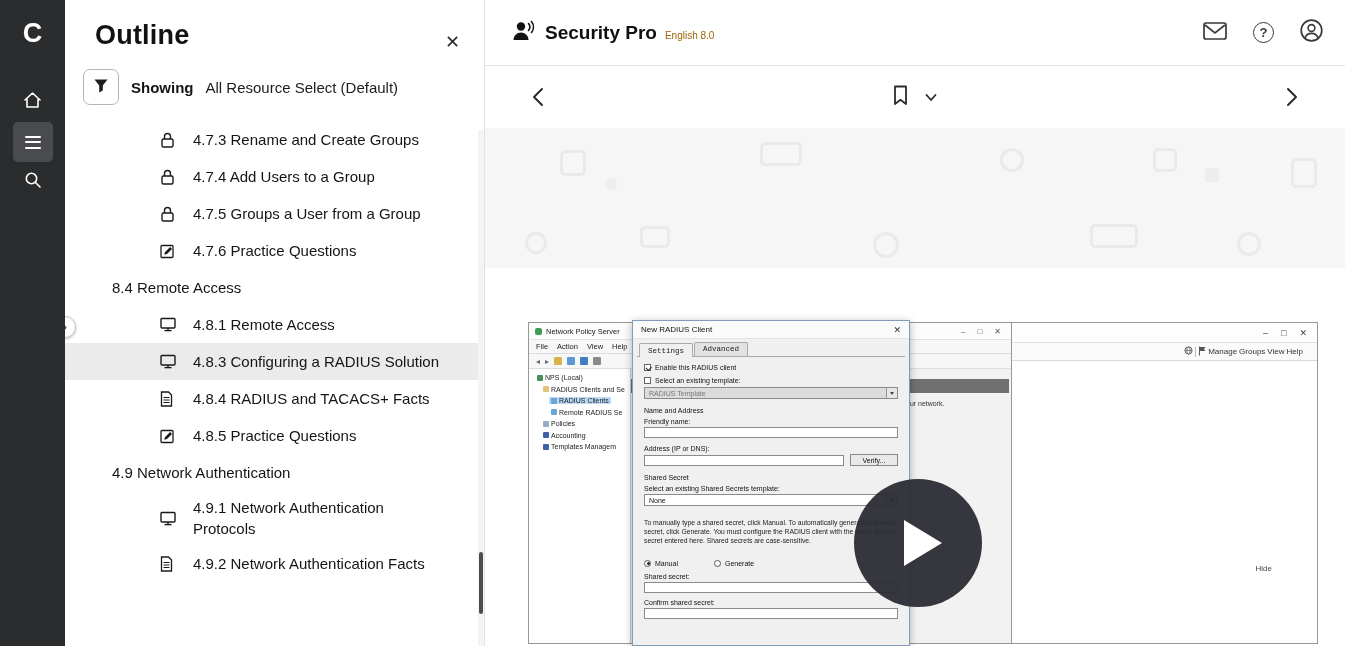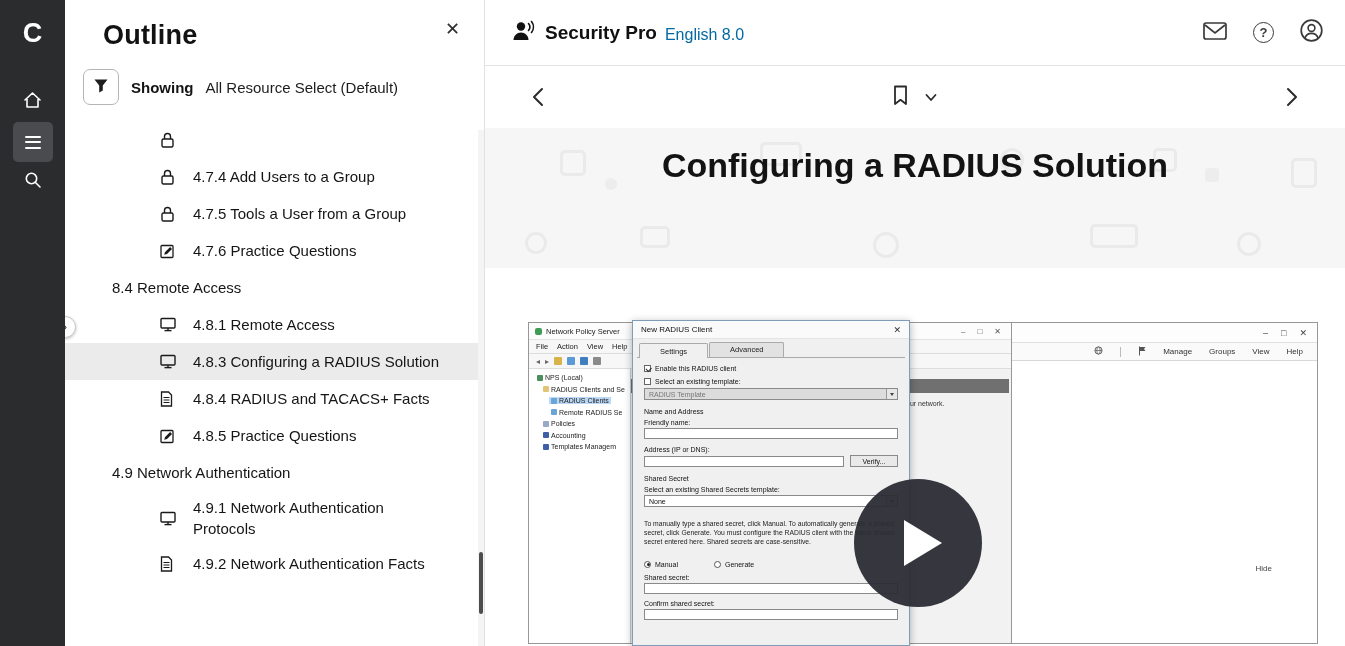--- a/index.html
+++ b/index.html
@@ -11,41 +11,41 @@
   .rail-logo { height:66px; display:flex; align-items:center; justify-content:center; color:#fff; font-size:27px; font-weight:bold; width:100%; }
   .rail-btn { width:40px; height:40px; display:flex; align-items:center; justify-content:center; border-radius:5px; margin-top:2px; cursor:pointer; }
   .rail-btn.active { background:#4a4b4e; }
   .rail-btn + .rail-btn { margin-top:0; }
   .rail-spacer { height:14px; }
   .bars { display:flex; flex-direction:column; gap:3.5px; }
   .bars div { width:16px; height:2px; background:#fff; border-radius:1px; }
 
   
   .outline { width:420px; background:#fff; border-right:1px solid #e2e2e2; flex-shrink:0; position:relative; z-index:5; }
-  .outline-header { display:flex; align-items:flex-start; justify-content:space-between; padding:20px 24px 6px 30px;margin-left:8px; }
+  .outline-header { display:flex; align-items:flex-end; justify-content:space-between; padding:20px 24px 6px 30px; }
   .outline-title { font-size:27px; font-weight:bold; color:#121212; letter-spacing:.2px; }
   .close-x { font-size:18px; color:#2f2f2f; cursor:pointer; line-height:1; }
   .filter-row { display:flex; align-items:center; gap:12px; padding:12px 16px 10px 18px; }
   .filter-btn { width:36px; height:36px; border:1px solid #b5b5b5; border-radius:7px; display:flex; align-items:center; justify-content:center; cursor:pointer; background:#fff; }
   .showing { font-size:15px; font-weight:bold; color:#141414; }
   .filter-value { font-size:15px; color:#1c1c1c; }
   .olist { margin-top:6px; }
   .oitem { display:flex; align-items:center; gap:16px; min-height:37px; padding:6px 37px 6px 95px; font-size:15px; color:#151515; cursor:pointer; line-height:1.4; }
   .oitem.section { padding-left:47px; }
   .oitem.selected { background:#ebebeb; }
   .oicon { width:17px; flex-shrink:0; display:flex; }
   .scroll-track { position:absolute; right:0; top:130px; bottom:0; width:6px; background:#f4f4f4; }
   .scroll-thumb { position:absolute; right:1px; top:552px; width:4px; height:62px; background:#4d4d4d; border-radius:2px; }
   .edge-toggle { position:absolute; left:-11px; top:316px; width:22px; height:22px; border-radius:50%; background:#fff; border:1px solid #c9c9c9; box-shadow:0 1px 3px rgba(0,0,0,.25); display:flex; align-items:center; justify-content:center; font-size:12px; color:#333; cursor:pointer; z-index:7; padding-bottom:1px; }
 
   
   .main { flex:1; display:flex; flex-direction:column; overflow:hidden; position:relative; }
   .mheader { height:66px; border-bottom:1px solid #e3e3e3; display:flex; align-items:center; padding:0 22px 0 26px; flex-shrink:0; }
   .brand { font-size:19px; font-weight:bold; color:#101010; margin-left:8px; }
-  .edition { font-size:16px; color:#0369a1; margin-left:8px; margin-top:5px; }
+  .edition { font-size:10px; color:#a16207; margin-left:8px; margin-top:5px; }
   .hspacer { flex:1; }
   .hicon { margin-left:26px; cursor:pointer; display:flex; align-items:center; }
   .help-circle { width:21px; height:21px; border:1.7px solid #3a3a3a; border-radius:50%; display:flex; align-items:center; justify-content:center; font-size:13px; font-weight:bold; color:#3a3a3a; }
 
   .navrow { height:62px; display:flex; align-items:center; padding:0 40px; position:relative; flex-shrink:0; }
   .nav-arrow { cursor:pointer; display:flex; padding:6px; }
   .nav-right { margin-left:auto; }
   .bookmark-group { position:absolute; left:50%; transform:translateX(-50%); display:flex; align-items:center; gap:16px; }
 
   .banner { height:140px; background:#f6f6f6; position:relative; overflow:hidden; flex-shrink:0; display:flex; justify-content:center; }
@@ -56,21 +56,21 @@
   .pat.fill { background:#ededed; border:none; }
 
   .content { flex:1; background:#fff; position:relative; overflow:hidden; }
 
   
   .video { position:absolute; left:33px; top:52px; width:802px; height:326px; font-size:7px; color:#222; }
   .winborder { border:1px solid #979797; background:#fff; position:absolute; }
   
   .bw { left:392px; top:2px; width:408px; height:322px; }
   .bw-title { height:20px; display:flex; align-items:center; justify-content:flex-end; gap:13px; padding-right:10px; font-size:9px; color:#444; border-bottom:1px solid #e0e0e0; background:#fdfdfd; }
-  .bw-menu { height:18px; display:flex; align-items:center; justify-content:flex-end; gap:17px; padding-right:14px; font-size:8px; color:#333; border-bottom:1px solid #d8d8d8; background:#fafafa; }
+  .bw-menu { height:18px; display:flex; align-items:center; justify-content:flex-end; gap:2px; padding-right:14px; font-size:8px; color:#333; border-bottom:1px solid #d8d8d8; background:#fafafa; }
   .bw-divider { width:1px; height:10px; background:#bbb; }
   .bw-body { position:absolute; top:39px; left:0; right:0; bottom:0; background:#fff; }
   .hide-btn { position:absolute; right:40px; top:200px; font-size:8px; color:#444; padding:2px 5px; cursor:pointer; }
   
   .nps { left:10px; top:2px; width:484px; height:322px; background:#f1f1f1; }
   .nps-title { height:17px; background:#fcfcfc; border-bottom:1px solid #e2e2e2; display:flex; align-items:center; padding:0 6px; gap:4px; font-size:7.5px; color:#222; }
   .nps-dot { width:7px; height:7px; background:#3f9c57; border-radius:2px; flex-shrink:0; }
   .nps-controls { margin-left:auto; display:flex; gap:12px; font-size:8px; color:#555; padding-right:4px; }
   .nps-menu { height:14px; display:flex; align-items:center; gap:9px; padding-left:7px; font-size:7.5px; border-bottom:1px solid #ddd; background:#f7f7f7; }
   .nps-tools { height:15px; display:flex; align-items:center; gap:5px; padding-left:7px; border-bottom:1px solid #ddd; background:#f7f7f7; }
@@ -83,21 +83,21 @@
   .titem.sel .tw { background:#bcd8f7; }
   .tico { width:6px; height:6px; border-radius:1px; flex-shrink:0; }
   .pane { flex:1; background:#f2f2f2; position:relative; overflow:hidden; }
   .pane-strip { position:absolute; left:0; right:2px; top:10px; height:14px; background:#707070; }
   .pane-frag { position:absolute; left:240px; top:31px; font-size:7px; color:#333; white-space:nowrap; }
   
   .dlg { left:114px; top:0; width:278px; height:326px; background:#f0f0f0; border:1px solid #7f9db9; box-shadow:0 2px 8px rgba(0,0,0,.3); z-index:3; }
   .dlg-title { height:18px; background:#fafafa; border-bottom:1px solid #e4e4e4; display:flex; align-items:center; padding:0 8px; font-size:8px; color:#111; }
   .dlg-close { margin-left:auto; font-size:9px; color:#333; cursor:pointer; }
   .dlg-tabs { display:flex; padding:3px 0 0 6px; gap:1px; background:#f0f0f0; }
-  .dtab { font-size:7.5px; padding:2px 20px 2px; border:1px solid #aaa; border-bottom:none; background:#e2e2e2; border-radius:2px 2px 0 0; cursor:pointer; }
+  .dtab { font-size:7.5px; padding:2px 8px 2px; border:1px solid #aaa; border-bottom:none; background:#e2e2e2; border-radius:2px 2px 0 0; cursor:pointer;font-family:Liberation Mono, monospace; }
   .dtab.active { background:#f0f0f0; position:relative; top:1px; padding-top:3px; }
   .dlg-body { border-top:1px solid #aaa; margin:0 4px; background:#f0f0f0; padding:5px 7px; font-size:7px; color:#111; }
   .crow { display:flex; align-items:center; gap:4px; }
   .cb { width:7px; height:7px; border:1px solid #666; background:#fff; flex-shrink:0; position:relative; }
   .cb.checked::after { content:""; position:absolute; left:1px; top:0.5px; width:4px; height:2.5px; border-left:1.3px solid #222; border-bottom:1.3px solid #222; transform:rotate(-45deg); }
   .radio { width:7px; height:7px; border:1px solid #555; border-radius:50%; background:#fff; flex-shrink:0; position:relative; }
   .radio.checked::after { content:""; position:absolute; left:1.5px; top:1.5px; width:3px; height:3px; border-radius:50%; background:#222; }
   .din { height:11px; border:1px solid #8a8a8a; background:#fff; width:100%; }
   .combo { height:12px; border:1px solid #8a8a8a; background:#fff; display:flex; align-items:center; padding-left:4px; position:relative; }
   .combo.disabled { background:#dcdcdc; color:#777; }
@@ -158,38 +158,39 @@
   </div>
 
   <div class="olist">
     <div class="oitem">
       <span class="oicon">
           <svg width="15" height="16" viewBox="0 0 15 16">
             <rect x="2" y="7" width="11" height="8" rx="1.5" fill="none" stroke="#1a1a1a" stroke-width="1.4"></rect>
             <path d="M4.5 7V4.5a3 3 0 0 1 6 0V7" fill="none" stroke="#1a1a1a" stroke-width="1.4"></path>
           </svg>
         </span>
+      <span>4.7.3 Rename and Create Groups</span>
     </div>
     <div class="oitem">
       <span class="oicon">
           <svg width="15" height="16" viewBox="0 0 15 16">
             <rect x="2" y="7" width="11" height="8" rx="1.5" fill="none" stroke="#1a1a1a" stroke-width="1.4"></rect>
             <path d="M4.5 7V4.5a3 3 0 0 1 6 0V7" fill="none" stroke="#1a1a1a" stroke-width="1.4"></path>
           </svg>
         </span>
       <span>4.7.4 Add Users to a Group</span>
     </div>
     <div class="oitem">
       <span class="oicon">
           <svg width="15" height="16" viewBox="0 0 15 16">
             <rect x="2" y="7" width="11" height="8" rx="1.5" fill="none" stroke="#1a1a1a" stroke-width="1.4"></rect>
             <path d="M4.5 7V4.5a3 3 0 0 1 6 0V7" fill="none" stroke="#1a1a1a" stroke-width="1.4"></path>
           </svg>
         </span>
-      <span>4.7.5 Tools a User from a Group</span>
+      <span>4.7.5 Groups a User from a Group</span>
     </div>
     <div class="oitem">
       <span class="oicon">
           <svg width="15" height="16" viewBox="0 0 15 16">
             <rect x="1" y="2.5" width="12" height="12" rx="1" fill="none" stroke="#1a1a1a" stroke-width="1.3"></rect>
             <path d="M4.2 11.8l.9-2.8 5-5 1.9 1.9-5 5z" fill="#1a1a1a"></path>
           </svg>
         </span>
       <span>4.7.6 Practice Questions</span>
     </div>
@@ -333,21 +334,20 @@
     <div class="pat sq" style="left:155px; top:98px; width:30px; height:22px;"></div>
     <div class="pat sq" style="left:275px; top:14px; width:42px; height:24px;"></div>
     <div class="pat ci" style="left:388px; top:104px; width:26px; height:26px;"></div>
     <div class="pat ci" style="left:515px; top:20px; width:24px; height:24px;"></div>
     <div class="pat sq" style="left:605px; top:96px; width:48px; height:24px;"></div>
     <div class="pat sq" style="left:668px; top:20px; width:24px; height:24px;"></div>
     <div class="pat ci" style="left:752px; top:104px; width:24px; height:24px;"></div>
     <div class="pat sq" style="left:806px; top:30px; width:26px; height:30px;"></div>
     <div class="pat fill" style="left:720px; top:40px; width:14px; height:14px; border-radius:3px;"></div>
     <div class="pat fill" style="left:120px; top:50px; width:12px; height:12px; border-radius:50%;"></div>
-    <h1 class="banner-title">Configuring a RADIUS Solution</h1>
   </div>
 
   <div class="content">
     <div class="video">
 
       <div class="winborder bw">
         <div class="bw-title">
           <span>–</span>
           <span>□</span>
           <span>✕</span>

